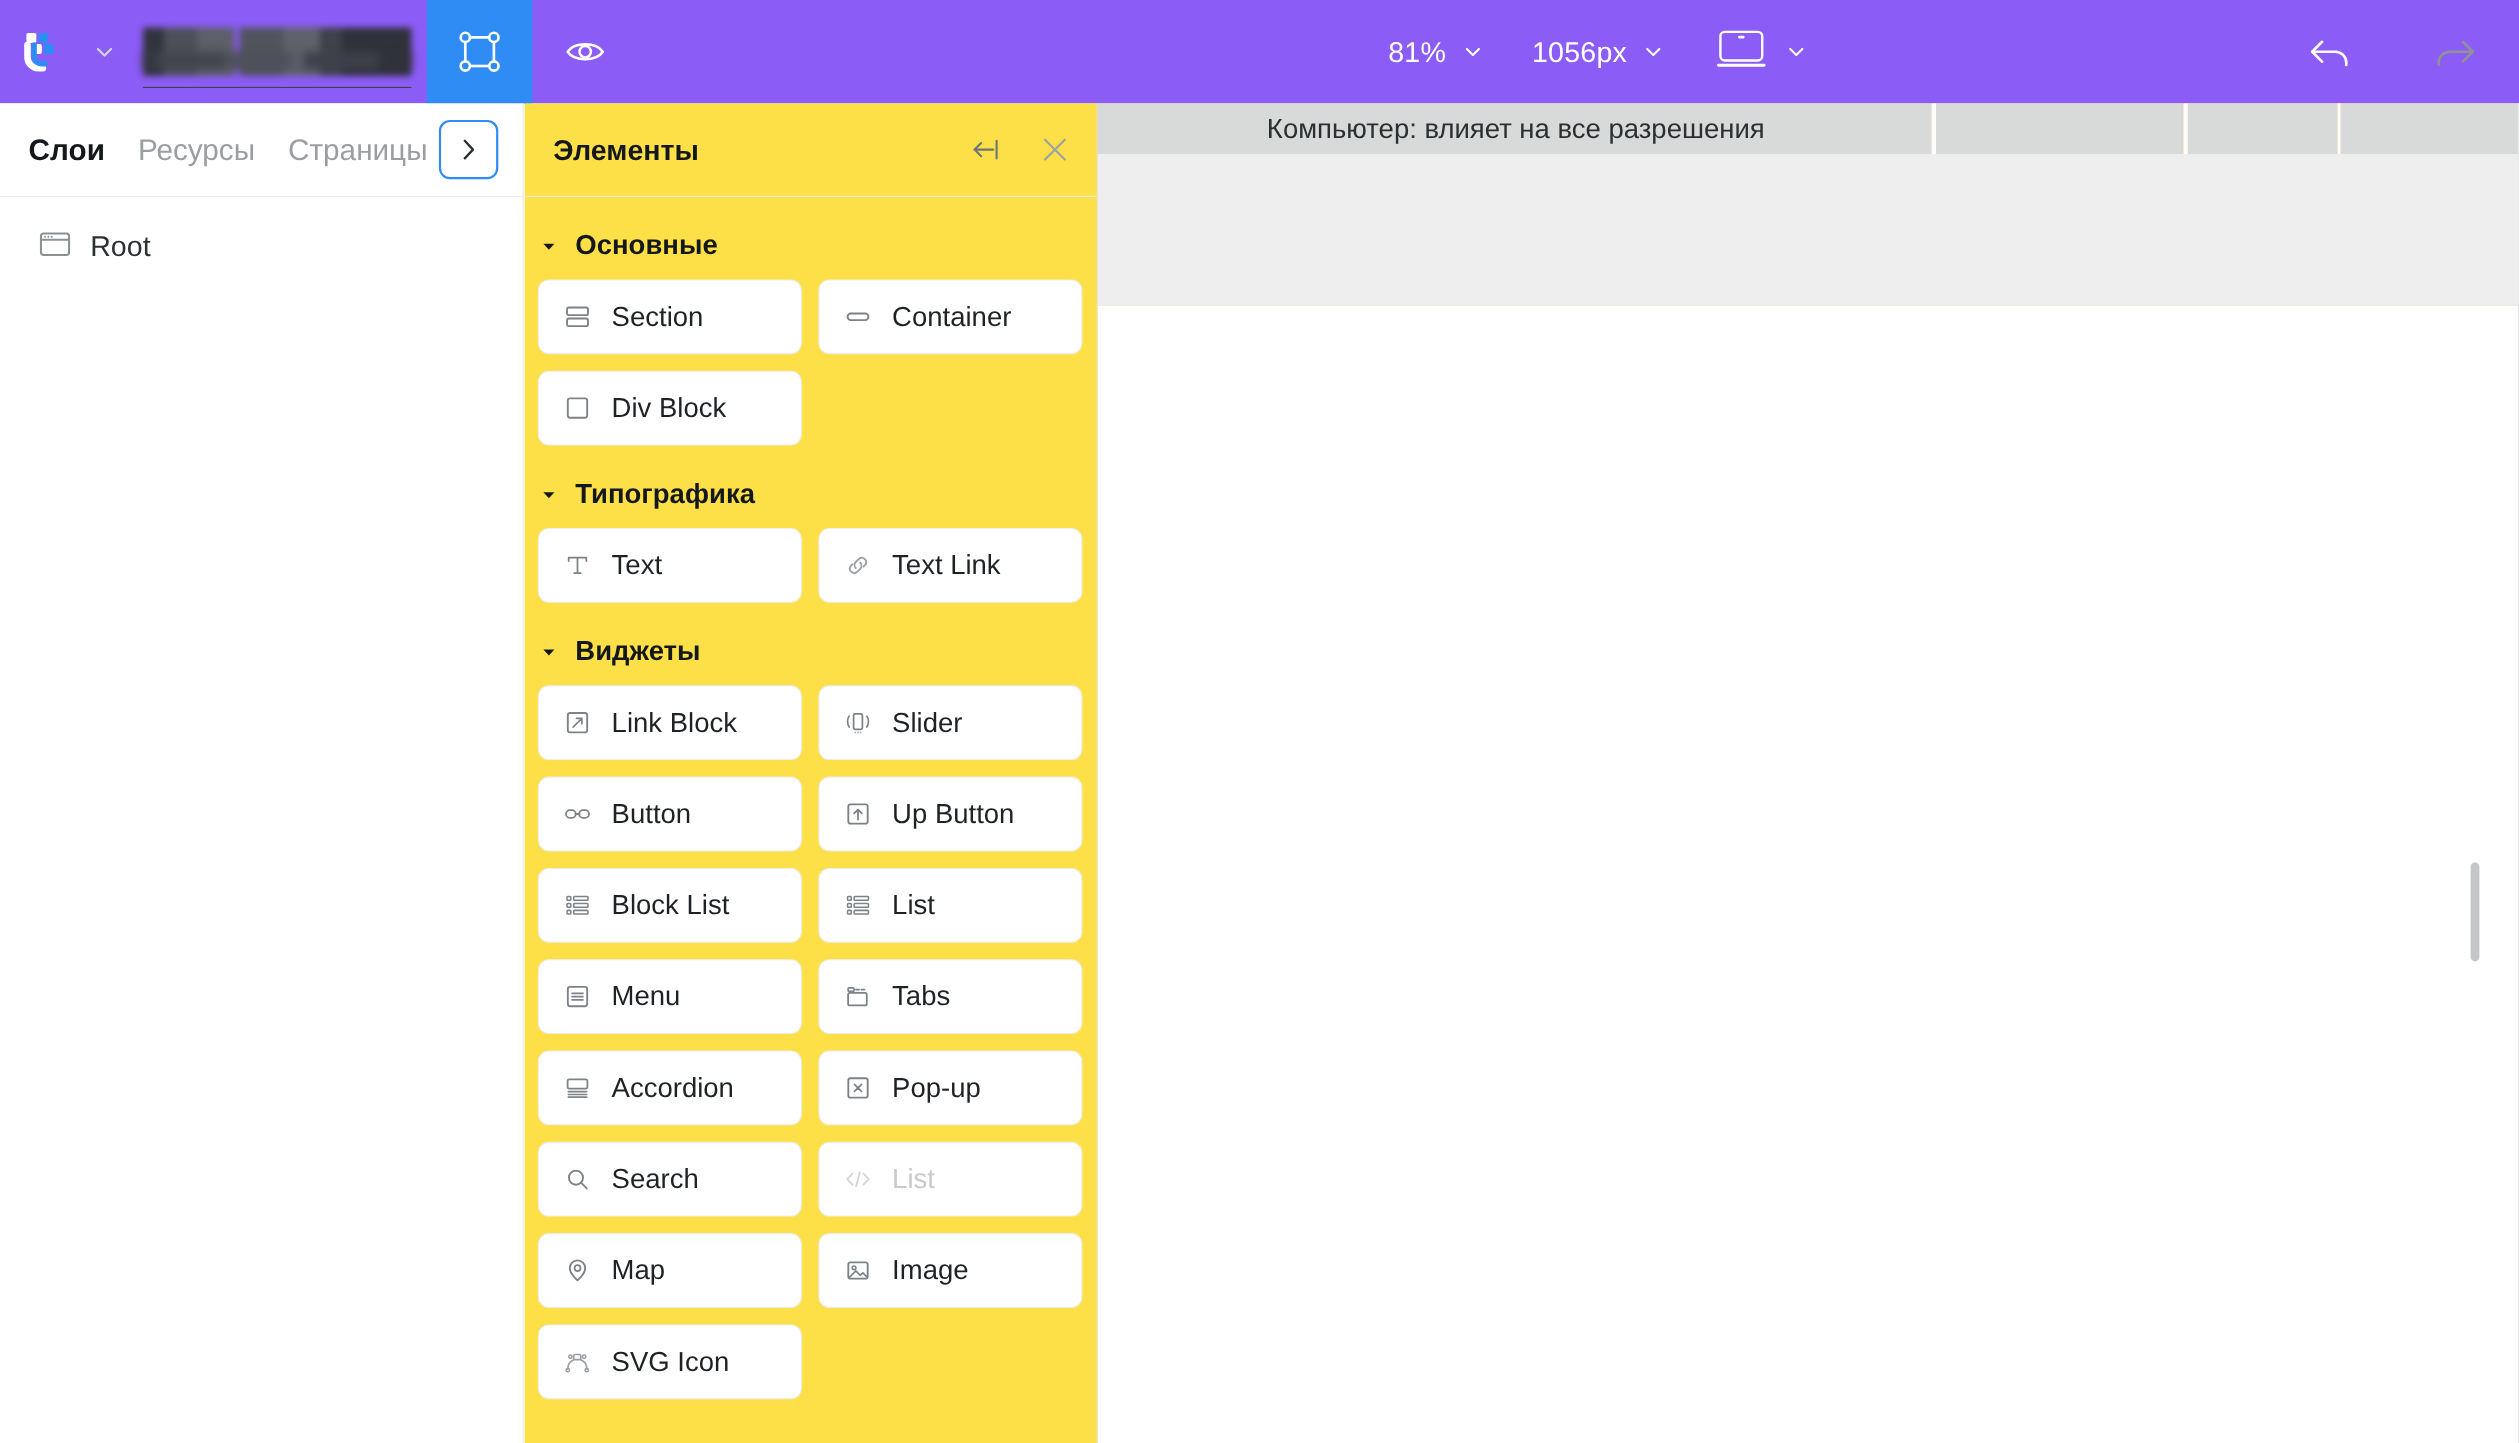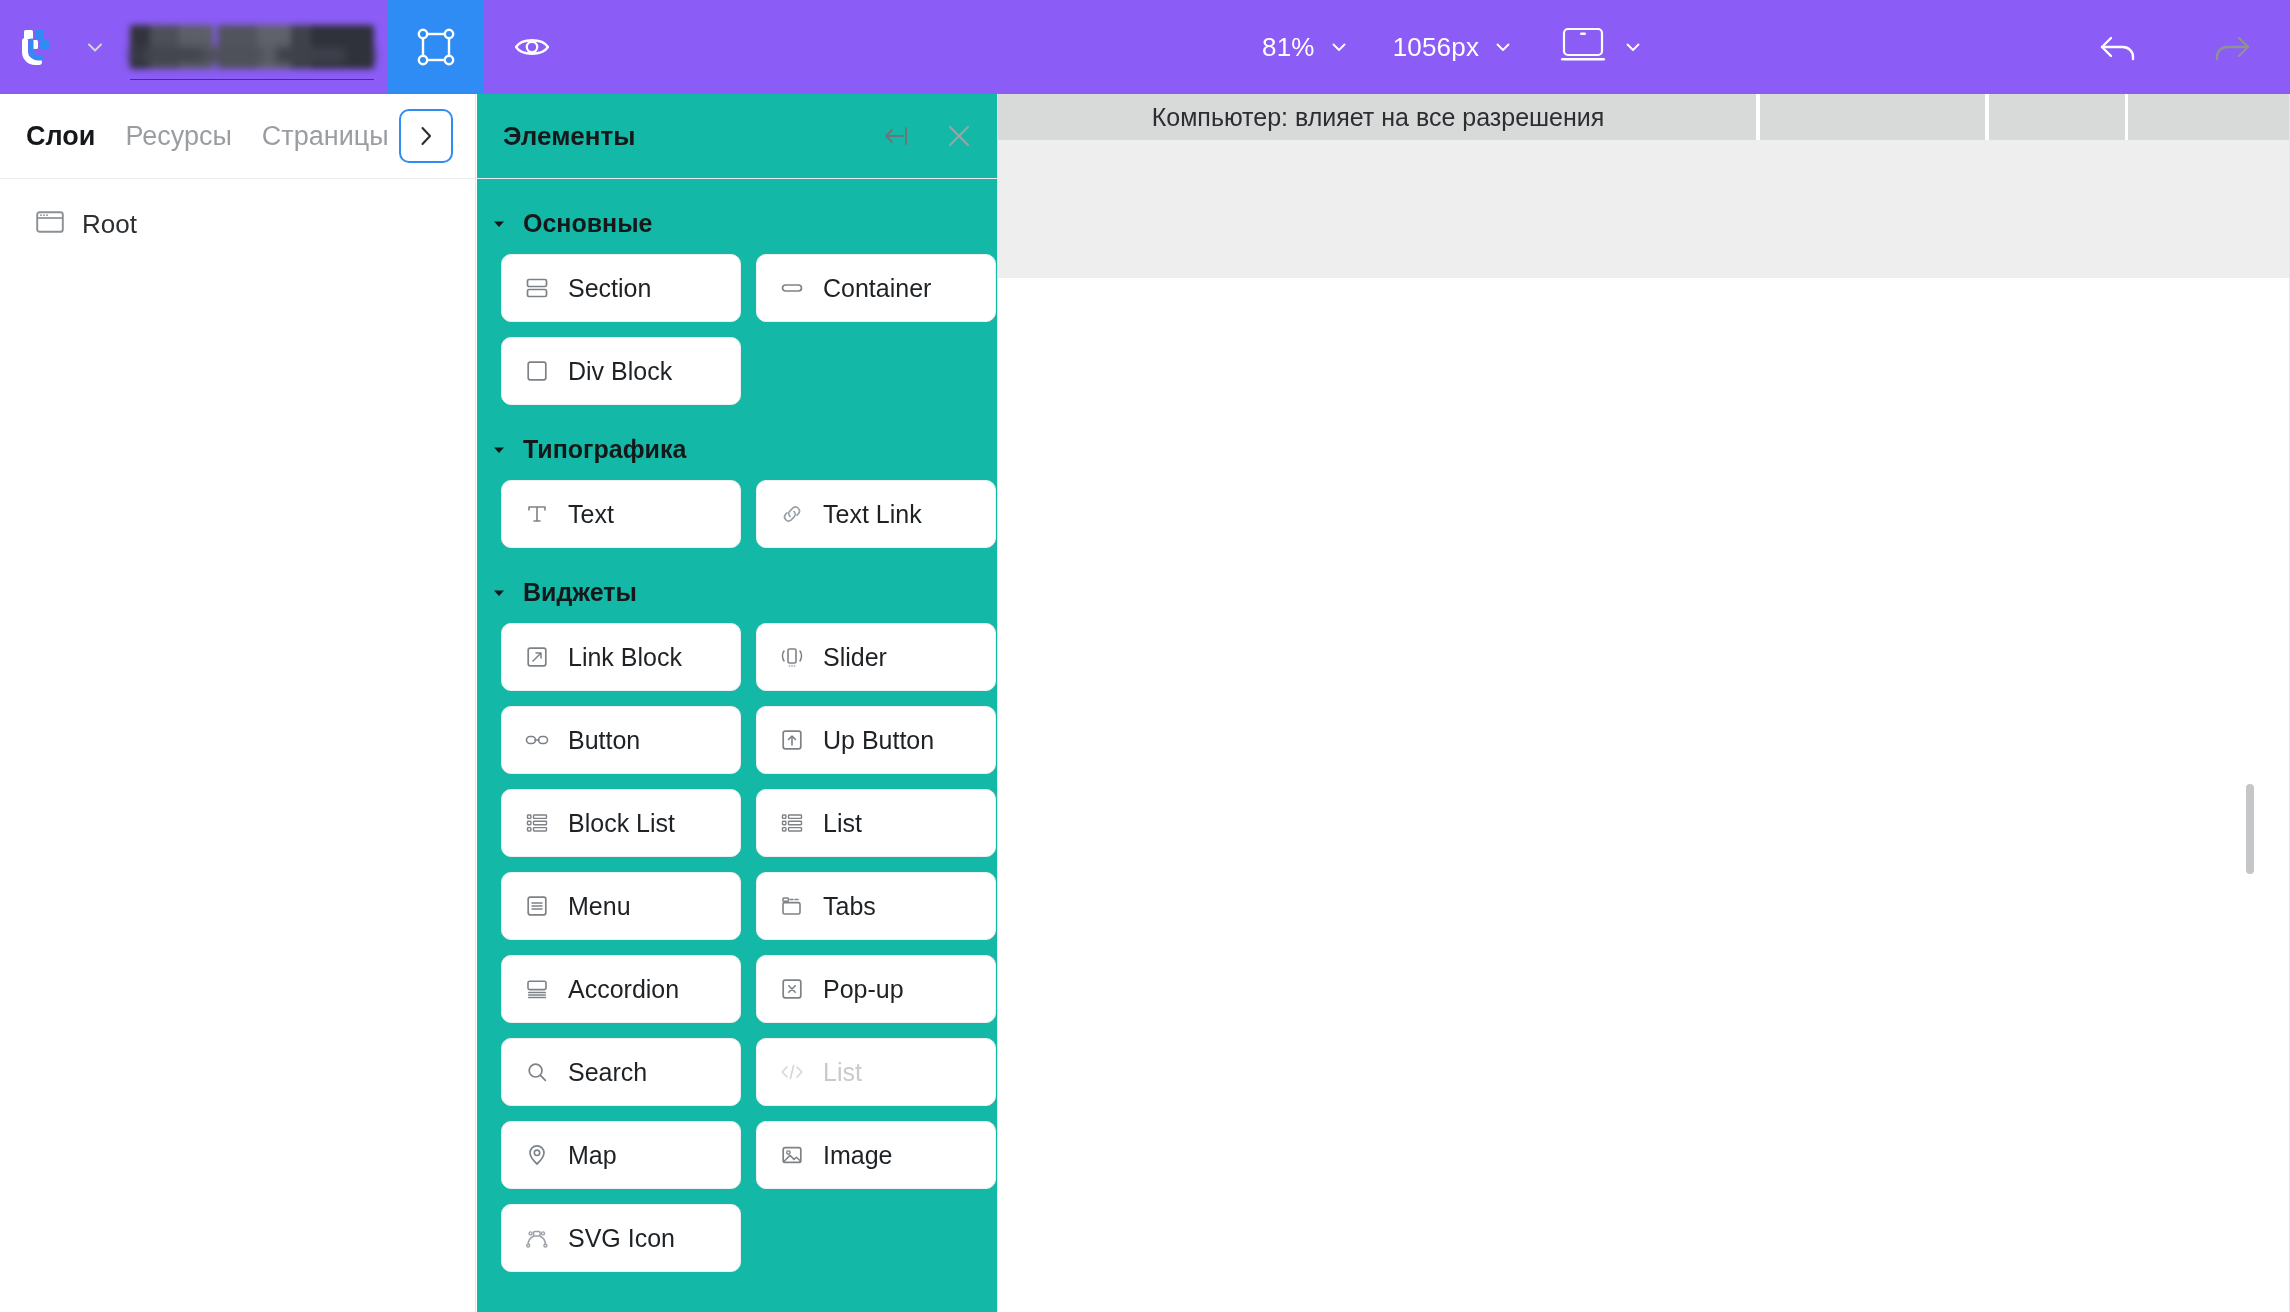--- a/index.html
+++ b/index.html
@@ -116,42 +116,42 @@
   .tree-item {
     display: flex; align-items: center; gap: 18px;
     padding: 8px 0 8px 36px; height: 46px; cursor: pointer;
   }
   .tree-label { font-size: 26px; color: #2c3033; }
 
   
   .elements-panel {
     position: absolute; left: 477px; top: 94px;
     width: 521px; height: 1218px;
-    background: #14b8a6;
+    background: #fde047;
     border-right: 1px solid #e3e5e7;
     overflow: hidden;
   }
   .el-header {
     height: 85px; display: flex; align-items: center;
     padding: 0 26px; border-bottom: 1px solid #ececee;
     position: relative;
   }
   .el-title { font-size: 26px; font-weight: 700; color: #15181a; }
   .el-header-actions {
     position: absolute; right: 22px; top: 50%; transform: translateY(-50%);
     display: flex; align-items: center; gap: 30px;
   }
   .el-body { padding: 0 0 0 0; }
   .group-head {
     display: flex; align-items: center; gap: 14px;
     padding: 30px 0 16px 12px;
   }
   .group-caret { width: 20px; display:flex; align-items:center; justify-content:center; }
   .group-title { font-size: 25px; font-weight: 700; color: #15181a; }
-  .cards { display: flex; flex-wrap: wrap; gap: 15px 15px; padding-left: 24px; }
+  .cards { display: flex; flex-wrap: wrap; gap: 15px 15px; padding-left: 12px; }
   .card {
     width: 240px; height: 68px;
     border: 1px solid #edeef0; border-radius: 10px;
     background: #fff;
     display: flex; align-items: center; gap: 18px;
     padding-left: 22px; cursor: pointer;
   }
   .card-label { font-size: 25px; color: #1e2225; white-space: nowrap; }
   .card.disabled { cursor: default; }
   .card.disabled .card-label { color: #c8cacd; }

